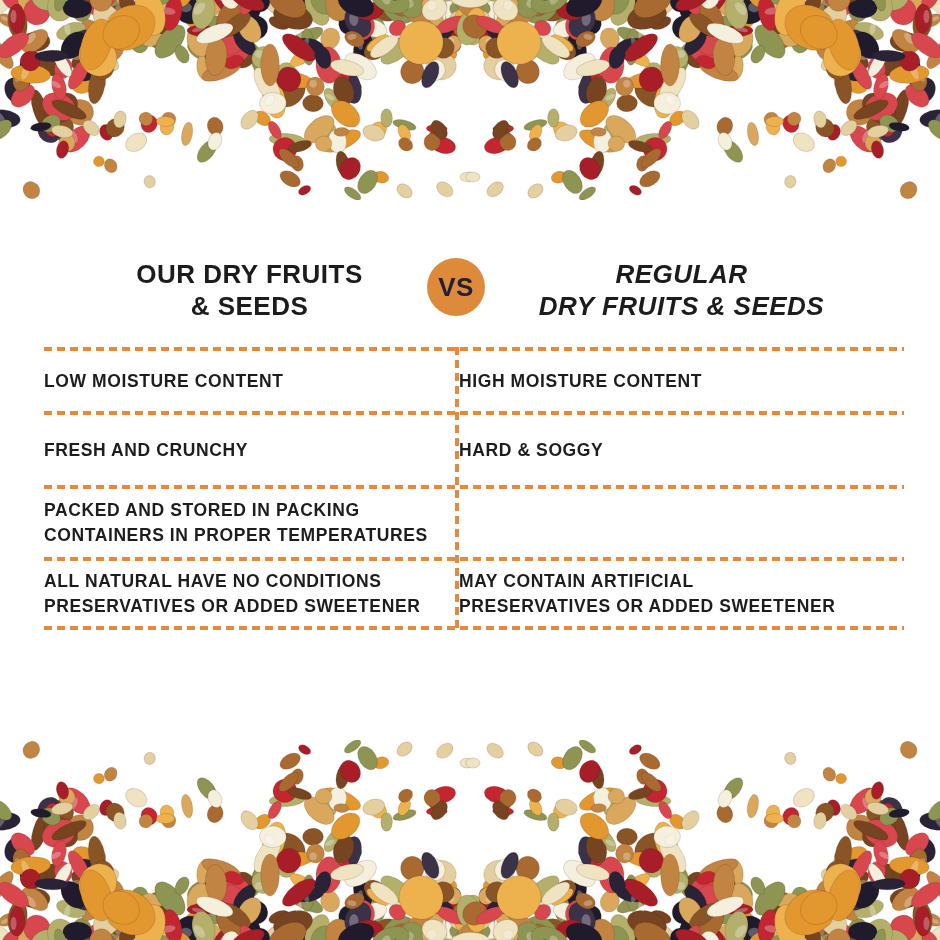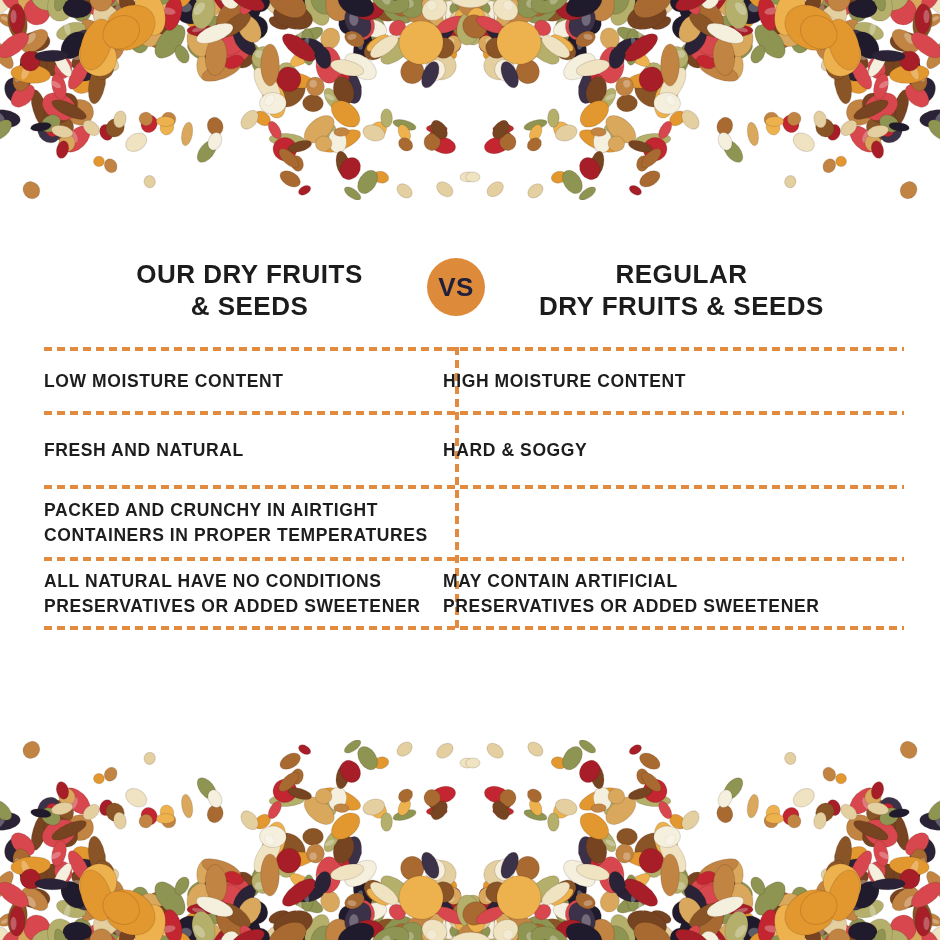--- a/index.html
+++ b/index.html
@@ -14,21 +14,21 @@
   .strip svg{display:block;}
 
   .headers{position:absolute;top:256px;left:44px;width:860px;height:84px;}
   .col-header{
     position:absolute;display:flex;flex-direction:column;align-items:center;justify-content:flex-end;
     text-align:center;color:var(--heading-text,#1c1c1c);
     font-size:26px;font-weight:700;line-height:32px;letter-spacing:0.5px;
   }
   .col-header span{white-space:nowrap;}
   .col-header.left{left:0;top:2px;width:411px;}
-  .col-header.right{left:415px;top:2px;width:445px;}
+  .col-header.right{left:415px;top:2px;width:445px;font-style:italic;}
   .vs-badge{
     position:absolute;left:383px;top:2px;width:58px;height:58px;border-radius:50%;
     background:var(--vs-circle-fill,#dd8a3a);
     display:flex;align-items:center;justify-content:center;
     color:var(--vs-text,#20203a);font-size:26px;font-weight:700;letter-spacing:0.5px;text-align:center;
   }
 
   .table{position:absolute;left:44px;top:347px;width:860px;height:283px;}
   .hline{
     position:absolute;left:0;width:860px;height:4px;
@@ -39,21 +39,21 @@
     position:absolute;left:411px;top:0;width:4px;height:283px;
     background-image:repeating-linear-gradient(180deg,var(--accent-dash,#e28b3e) 0 8px,transparent 8px 13px);
   }
   .cell{
     position:absolute;display:flex;flex-direction:column;align-items:flex-start;justify-content:center;
     text-align:center;color:var(--body-text,#1d1d1d);
     font-size:17.5px;font-weight:700;line-height:25px;letter-spacing:0.6px;
   }
   .cell span{white-space:nowrap;}
   .cell.cl{left:0;width:411px;}
-  .cell.cr{left:399px;width:445px;}
+  .cell.cr{left:415px;width:445px;}
   .cell.r1{top:4px;height:60px;}
   .cell.r2{top:68px;height:70px;}
   .cell.r3{top:142px;height:68px;}
   .cell.r4{top:214px;height:65px;}
 </style>
 </head>
 <body>
 
 <div class="page">
 
@@ -501,28 +501,28 @@
     <div class="vline"></div>
 
     <div class="cell cl r1">
       <span>LOW MOISTURE CONTENT</span>
     </div>
     <div class="cell cr r1">
       <span>HIGH MOISTURE CONTENT</span>
     </div>
 
     <div class="cell cl r2">
-      <span>FRESH AND NATURAL</span>
+      <span>FRESH AND CRUNCHY</span>
     </div>
     <div class="cell cr r2">
       <span>HARD &amp; SOGGY</span>
     </div>
 
     <div class="cell cl r3">
-      <span>PACKED AND CRUNCHY IN AIRTIGHT</span>
+      <span>PACKED AND STORED IN PACKING</span>
       <span>CONTAINERS IN PROPER TEMPERATURES</span>
     </div>
 
     <div class="cell cl r4">
       <span>ALL NATURAL HAVE NO CONDITIONS</span>
       <span>PRESERVATIVES OR ADDED SWEETENER</span>
     </div>
     <div class="cell cr r4">
       <span>MAY CONTAIN ARTIFICIAL</span>
       <span>PRESERVATIVES OR ADDED SWEETENER</span>

